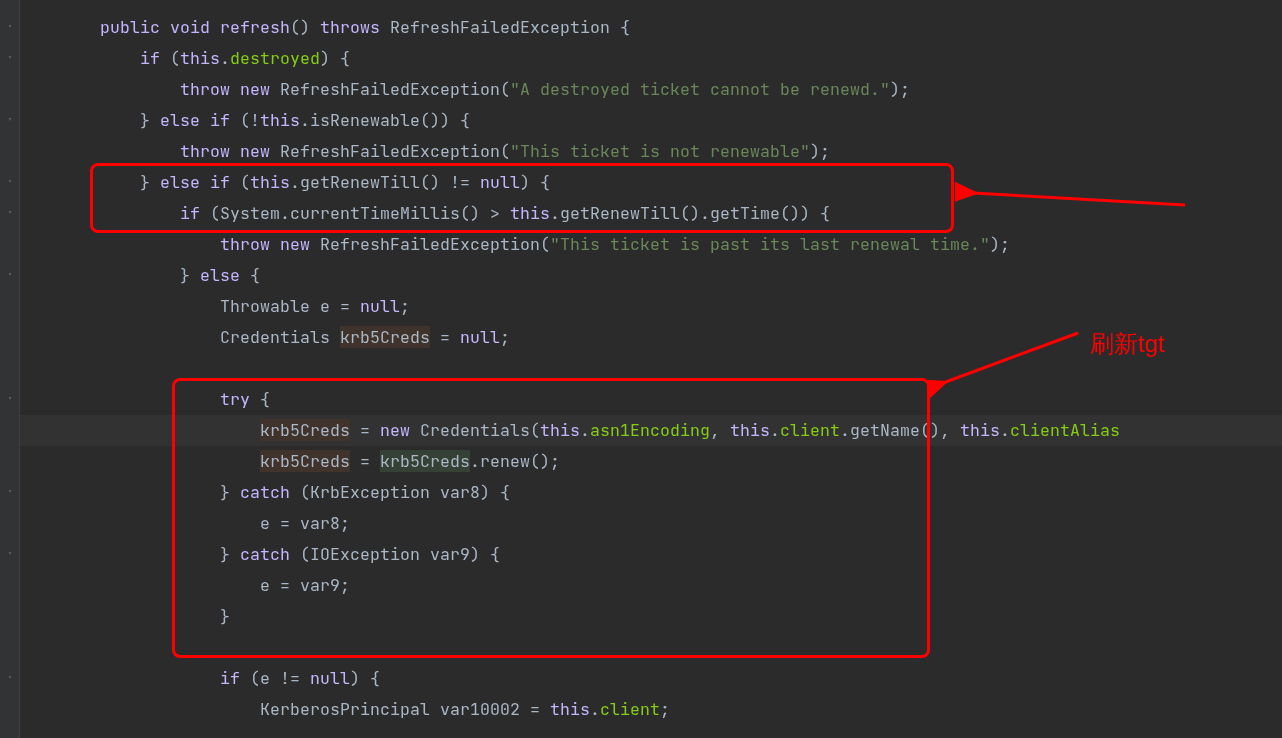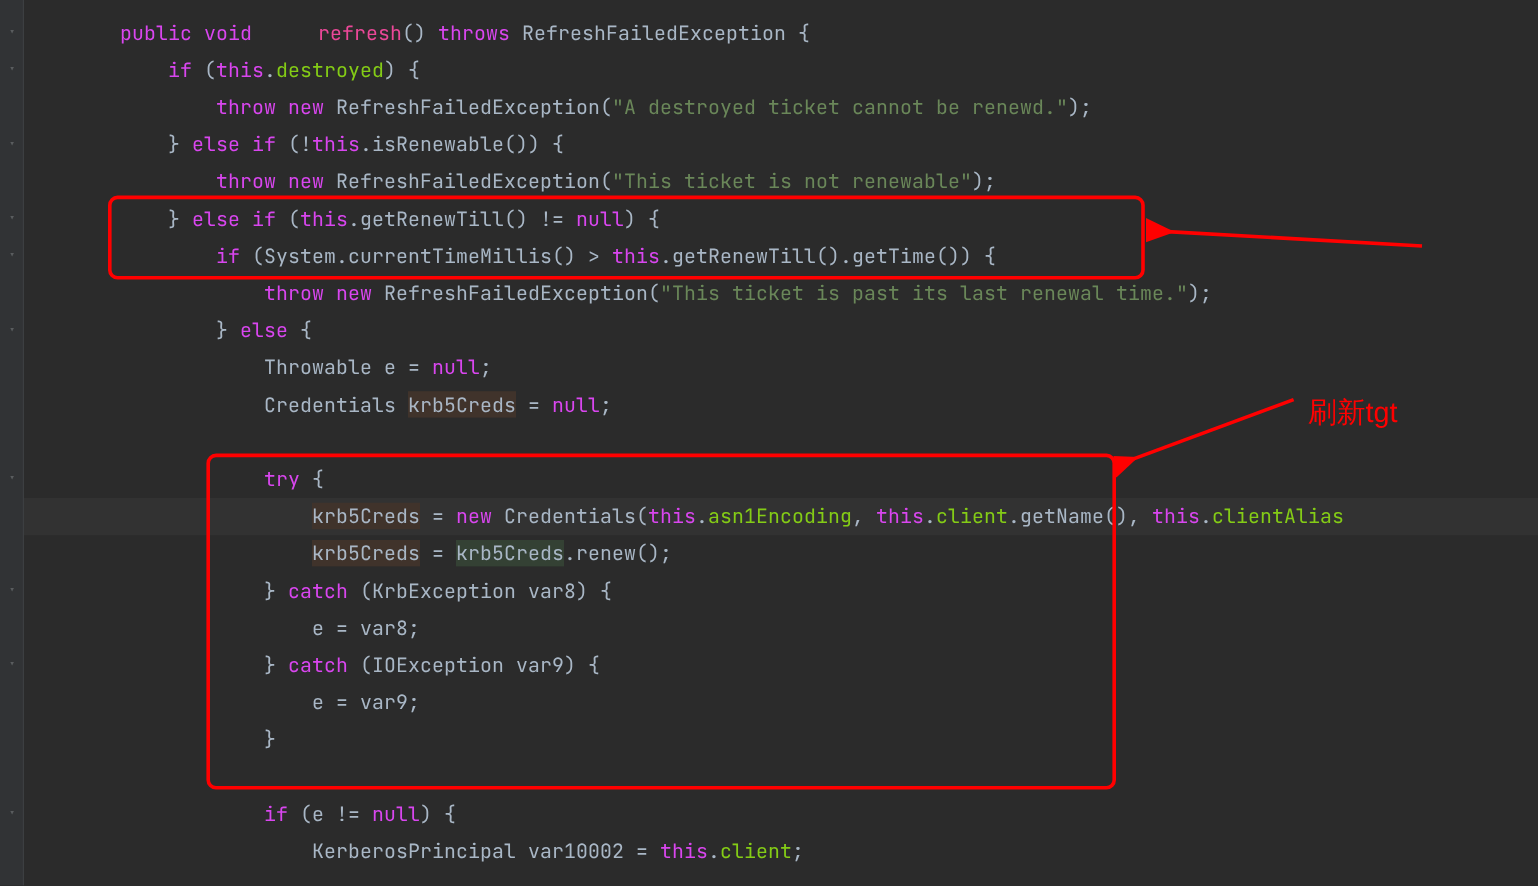--- a/index.html
+++ b/index.html
@@ -46,22 +46,22 @@
     padding-top: 12px;
   }
   pre {
     font-family: inherit;
     line-height: 31px;
     font-size: 16.5px;
     letter-spacing: 0.1px;
     white-space: pre;
   }
   
-  .kw   { color: #d946ef; }       
-  .mth  { color: #ec4899; margin-left: 45px; }       
+  .kw   { color: #c4b5fd; }       
+  .mth  { color: #c4b5fd; }       
   .str  { color: #6A8759; }       
   .arg  { color: #84cc16; }       
   .hl-read  { background: #344134; }  
   .hl-write { background: #40332B; }  
   .caret-line { background: #323232; display: block; width: 100%; }
   
   .redbox {
     position: absolute;
     border: 3px solid #FF0000;
     border-radius: 8px;

